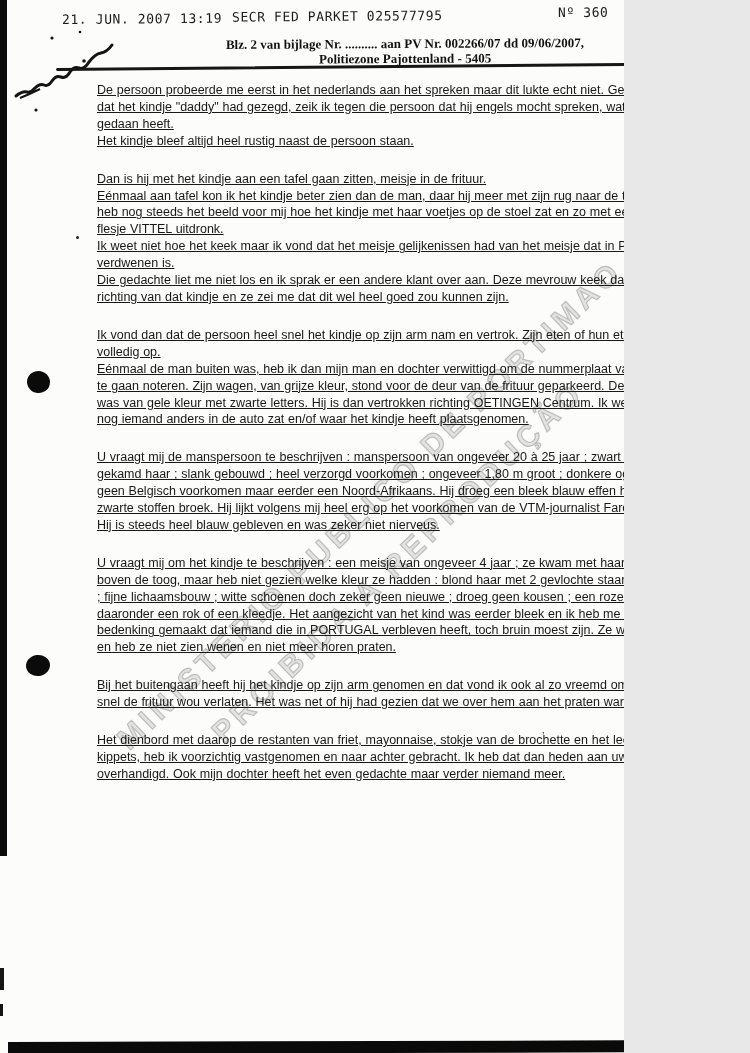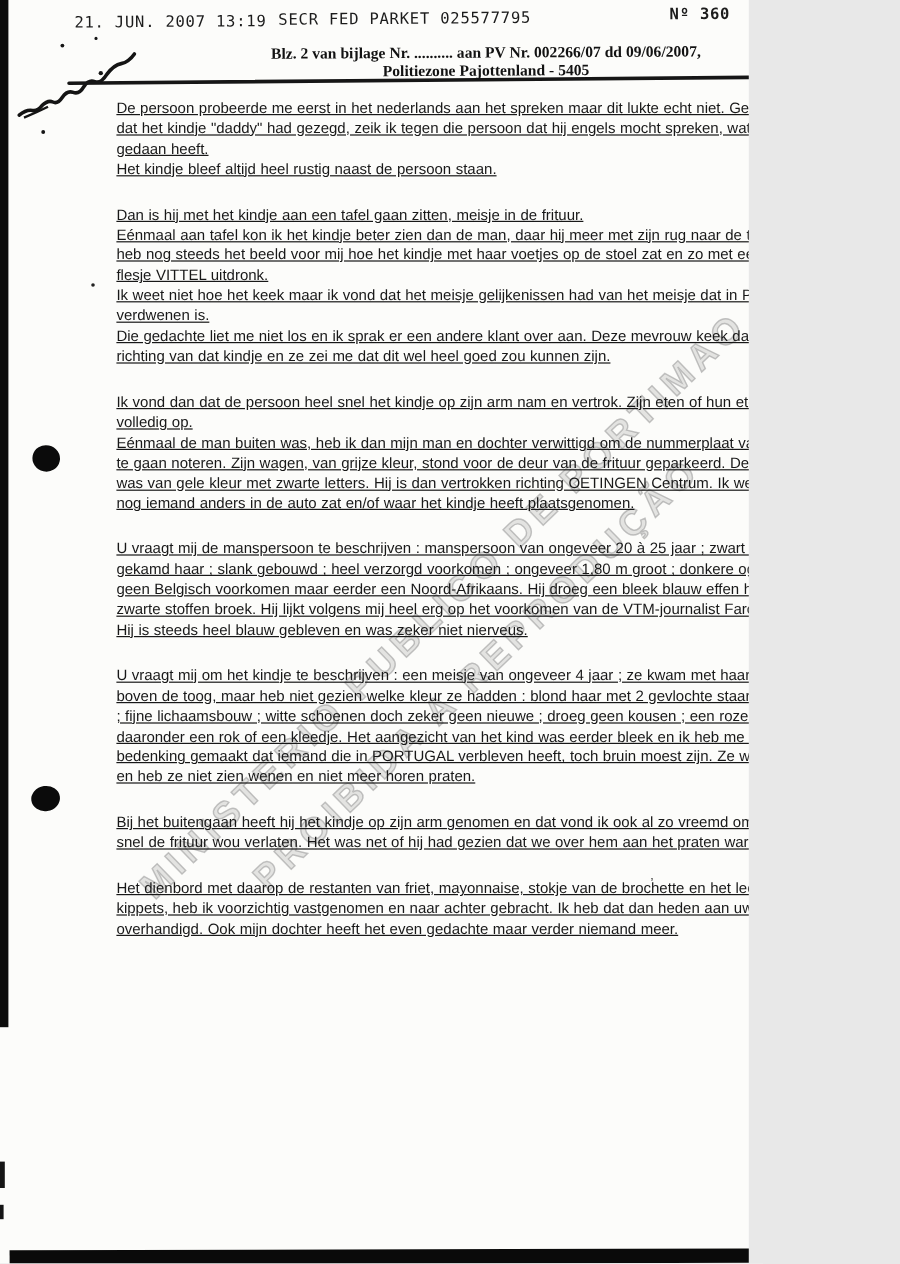--- a/index.html
+++ b/index.html
@@ -21,21 +21,21 @@
 
   
   .fax-header {
     position:absolute; left:0; top:6px; width:750px; height:22px;
     font-family:"DejaVu Sans Mono", monospace; font-size:13px; letter-spacing:0.6px;
     color:#1c1c1c; transform:rotate(-0.45deg); transform-origin:60px 18px;
   }
   .fax-header span { position:absolute; white-space:pre; }
   .fax-ts   { left:62px;  top:6px; }
   .fax-src  { left:232px; top:5px; }
-  .fax-no   { left:558px; top:3px;font-weight:bold; }
+  .fax-no   { left:558px; top:3px; }
   .fax-page { left:645px; top:2px; }
 
   
   .doc-header {
     position:absolute; left:140px; top:36px; width:530px; text-align:center;
     font-family:"Liberation Serif", serif; font-weight:bold;
     font-size:13px; line-height:15px; color:#121212;
     transform:rotate(-0.3deg);
   }
   .header-rule {

